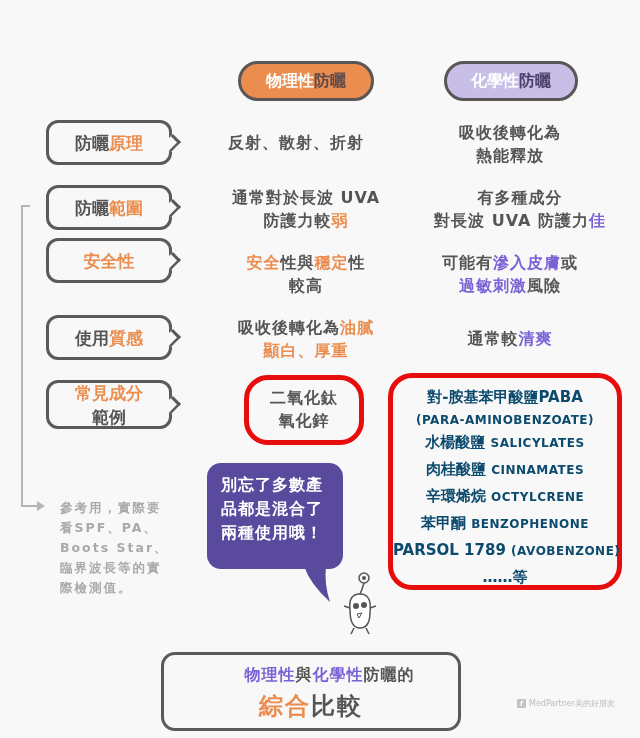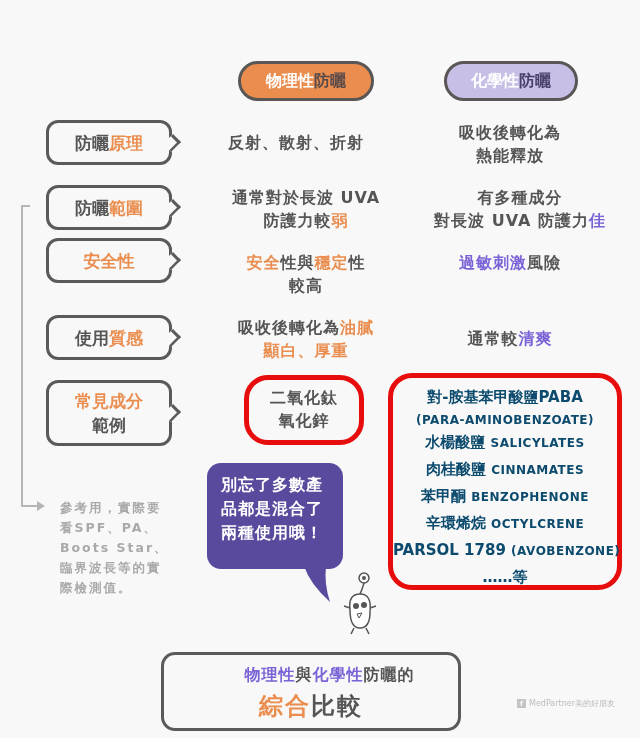--- a/index.html
+++ b/index.html
@@ -94,55 +94,56 @@
 
 <div class="rowlabel" style="top:238px; height:45px;">
   <div class="orange">安全性</div>
   <span class="notch"></span>
 </div>
 <div class="cell" style="left:216px; top:251px; width:180px;">
   <div><span class="orange">安全</span><span>性與</span><span class="orange">穩定</span><span>性</span></div>
   <div>較高</div>
 </div>
 <div class="cell" style="left:410px; top:251px; width:200px;">
+  <div><span>可能有</span><span class="purple">滲入皮膚</span><span>或</span></div>
   <div><span class="purple">過敏刺激</span><span>風險</span></div>
 </div>
 
 <div class="rowlabel" style="top:315px; height:45px;">
   <div><span>使用</span><span class="orange">質感</span></div>
   <span class="notch"></span>
 </div>
 <div class="cell" style="left:216px; top:316px; width:180px;">
   <div><span>吸收後轉化為</span><span class="orange">油膩</span></div>
   <div class="orange">顯白、厚重</div>
 </div>
 <div class="cell" style="left:430px; top:327px; width:160px;">
   <span>通常較</span><span class="purple">清爽</span>
 </div>
 
-<div class="rowlabel" style="top:380px; height:66px;">
+<div class="rowlabel" style="top:380px; height:49px;">
   <div class="orange">常見成分</div>
   <div>範例</div>
   <span class="notch"></span>
 </div>
 
 <div class="redbox" style="left:244px; top:375px; width:120px; height:70px;"></div>
 <div class="cell" style="left:244px; top:386px; width:120px;">
   <div>二氧化鈦</div>
   <div>氧化鋅</div>
 </div>
 
 <div class="redbox" style="left:388px; top:373px; width:234px; height:217px;"></div>
 <div class="abs" style="left:393px; top:384px; width:224px;">
   <div class="ing">對-胺基苯甲酸鹽PABA</div>
   <div class="ing" style="line-height:18px;"><small>(PARA-AMINOBENZOATE)</small></div>
   <div class="ing"><span>水楊酸鹽</span> <small>SALICYLATES</small></div>
   <div class="ing"><span>肉桂酸鹽</span> <small>CINNAMATES</small></div>
+  <div class="ing"><span>辛環烯烷</span> <small>OCTYLCRENE</small></div>
   <div class="ing"><span>苯甲酮</span> <small>BENZOPHENONE</small></div>
-  <div class="ing"><span>辛環烯烷</span> <small>OCTYLCRENE</small></div>
   <div class="ing"><span>PARSOL 1789</span> <small>(AVOBENZONE)</small></div>
   <div class="ing">……等</div>
 </div>
 
 <div class="note">參考用，實際要看SPF、PA、Boots Star、臨界波長等的實際檢測值。</div>
 
 <div class="bubble">別忘了多數產品都是混合了兩種使用哦！</div>
 <svg class="abs" style="left:300px; top:566px;" width="40" height="40">
   <path d="M4 0 Q10 18 30 36 Q24 18 26 0 Z" fill="#5a4a9e"></path>
 </svg>

